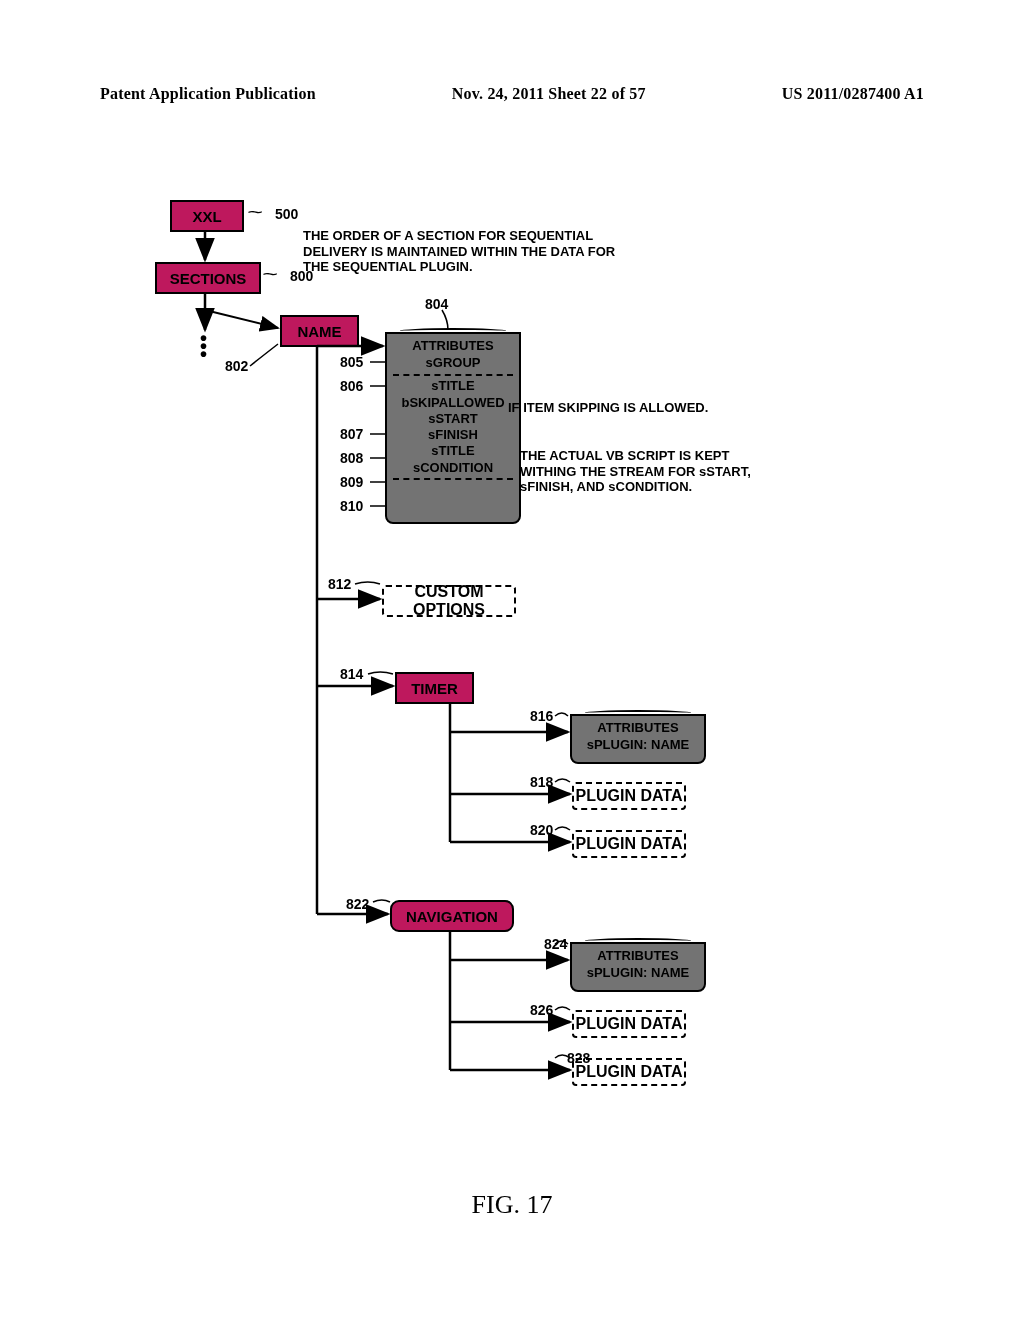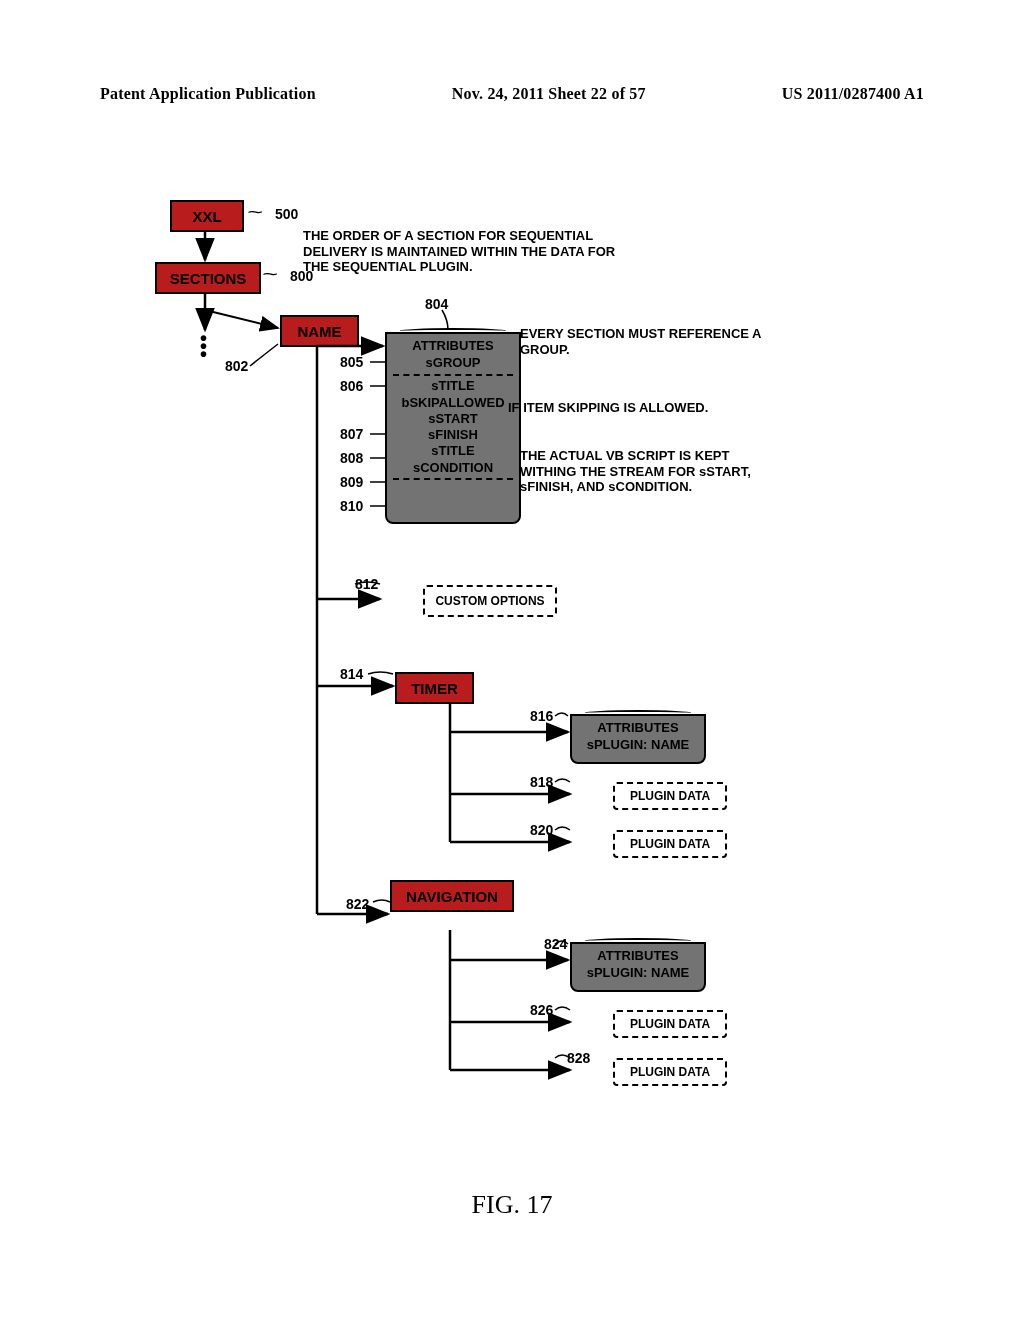--- a/index.html
+++ b/index.html
@@ -36,21 +36,21 @@
   .diagram {
     position: absolute;
     top: 180px;
     left: 100px;
     width: 820px;
     height: 1000px;
   }
   .box {
     position: absolute;
     border: 2px solid #000;
-    background: #b91c1c;
+    background: #be185d;
     font-weight: bold;
     font-family: Arial, sans-serif;
     display: flex;
     align-items: center;
     justify-content: center;
     font-size: 15px;
   }
   .attr-box {
     position: absolute;
     border: 2px solid #000;
@@ -78,27 +78,26 @@
   .attr-line {
     text-align: center;
     line-height: 1.25;
   }
   .dashed-box {
     position: absolute;
     border: 2px dashed #000;
     background: #fff;
     font-family: Arial, sans-serif;
     font-weight: bold;
-    font-size: 12px;
+    font-size: 16px;
     text-align: center;
     display: flex;
     align-items: center;
     justify-content: center;
     border-radius: 4px;
-    margin-left: 41px;
   }
   .annot {
     position: absolute;
     font-family: Arial, sans-serif;
     font-weight: bold;
     font-size: 13px;
     line-height: 1.2;
   }
   .ref {
     position: absolute;
@@ -174,44 +173,43 @@
     </div>
 
     <span class="ref" style="left:325px;top:116px;">804</span>
     <span class="ref" style="left:240px;top:174px;">805</span>
     <span class="ref" style="left:240px;top:198px;">806</span>
     <span class="ref" style="left:240px;top:246px;">807</span>
     <span class="ref" style="left:240px;top:270px;">808</span>
     <span class="ref" style="left:240px;top:294px;">809</span>
     <span class="ref" style="left:240px;top:318px;">810</span>
 
-    <div class="annot" style="left:420px;top:146px;width:260px;">EVERY SECTION MUST REFERENCE A GROUP.</div>
     <div class="annot" style="left:408px;top:220px;width:260px;">IF ITEM SKIPPING IS ALLOWED.</div>
     <div class="annot" style="left:420px;top:268px;width:260px;">THE ACTUAL VB SCRIPT IS KEPT WITHING THE STREAM FOR sSTART, sFINISH, AND sCONDITION.</div>
 
     <div class="dashed-box" style="left:282px;top:405px;width:130px;height:28px;">CUSTOM OPTIONS</div>
-    <span class="ref" style="left:228px;top:396px;margin-left:27px;">812</span>
+    <span class="ref" style="left:228px;top:396px;">812</span>
 
 
     <div class="box" style="left:295px;top:492px;width:75px;height:28px;">TIMER</div>
     <span class="ref" style="left:240px;top:486px;text-align:right;">814</span>
 
     <div class="attr-box" style="left:470px;top:534px;width:120px;height:38px;">
       <div class="attr-title">ATTRIBUTES</div>
       <div class="attr-line">sPLUGIN: NAME</div>
     </div>
     <span class="ref" style="left:430px;top:528px;">816</span>
 
     <div class="dashed-box" style="left:472px;top:602px;width:110px;height:24px;">PLUGIN DATA</div>
     <span class="ref" style="left:430px;top:594px;">818</span>
 
     <div class="dashed-box" style="left:472px;top:650px;width:110px;height:24px;">PLUGIN DATA</div>
     <span class="ref" style="left:430px;top:642px;">820</span>
 
-    <div class="box" style="left:290px;top:700px;width:120px;height:28px;">NAVIGATION</div>
+    <div class="box" style="left:290px;top:720px;width:120px;height:28px;border-radius:9px;">NAVIGATION</div>
     <span class="ref" style="left:246px;top:716px;">822</span>
 
     <div class="attr-box" style="left:470px;top:762px;width:120px;height:38px;">
       <div class="attr-title">ATTRIBUTES</div>
       <div class="attr-line">sPLUGIN: NAME</div>
     </div>
     <span class="ref" style="left:436px;top:756px;margin-left:8px;">824</span>
 
     <div class="dashed-box" style="left:472px;top:830px;width:110px;height:24px;">PLUGIN DATA</div>
     <span class="ref" style="left:430px;top:822px;">826</span>

